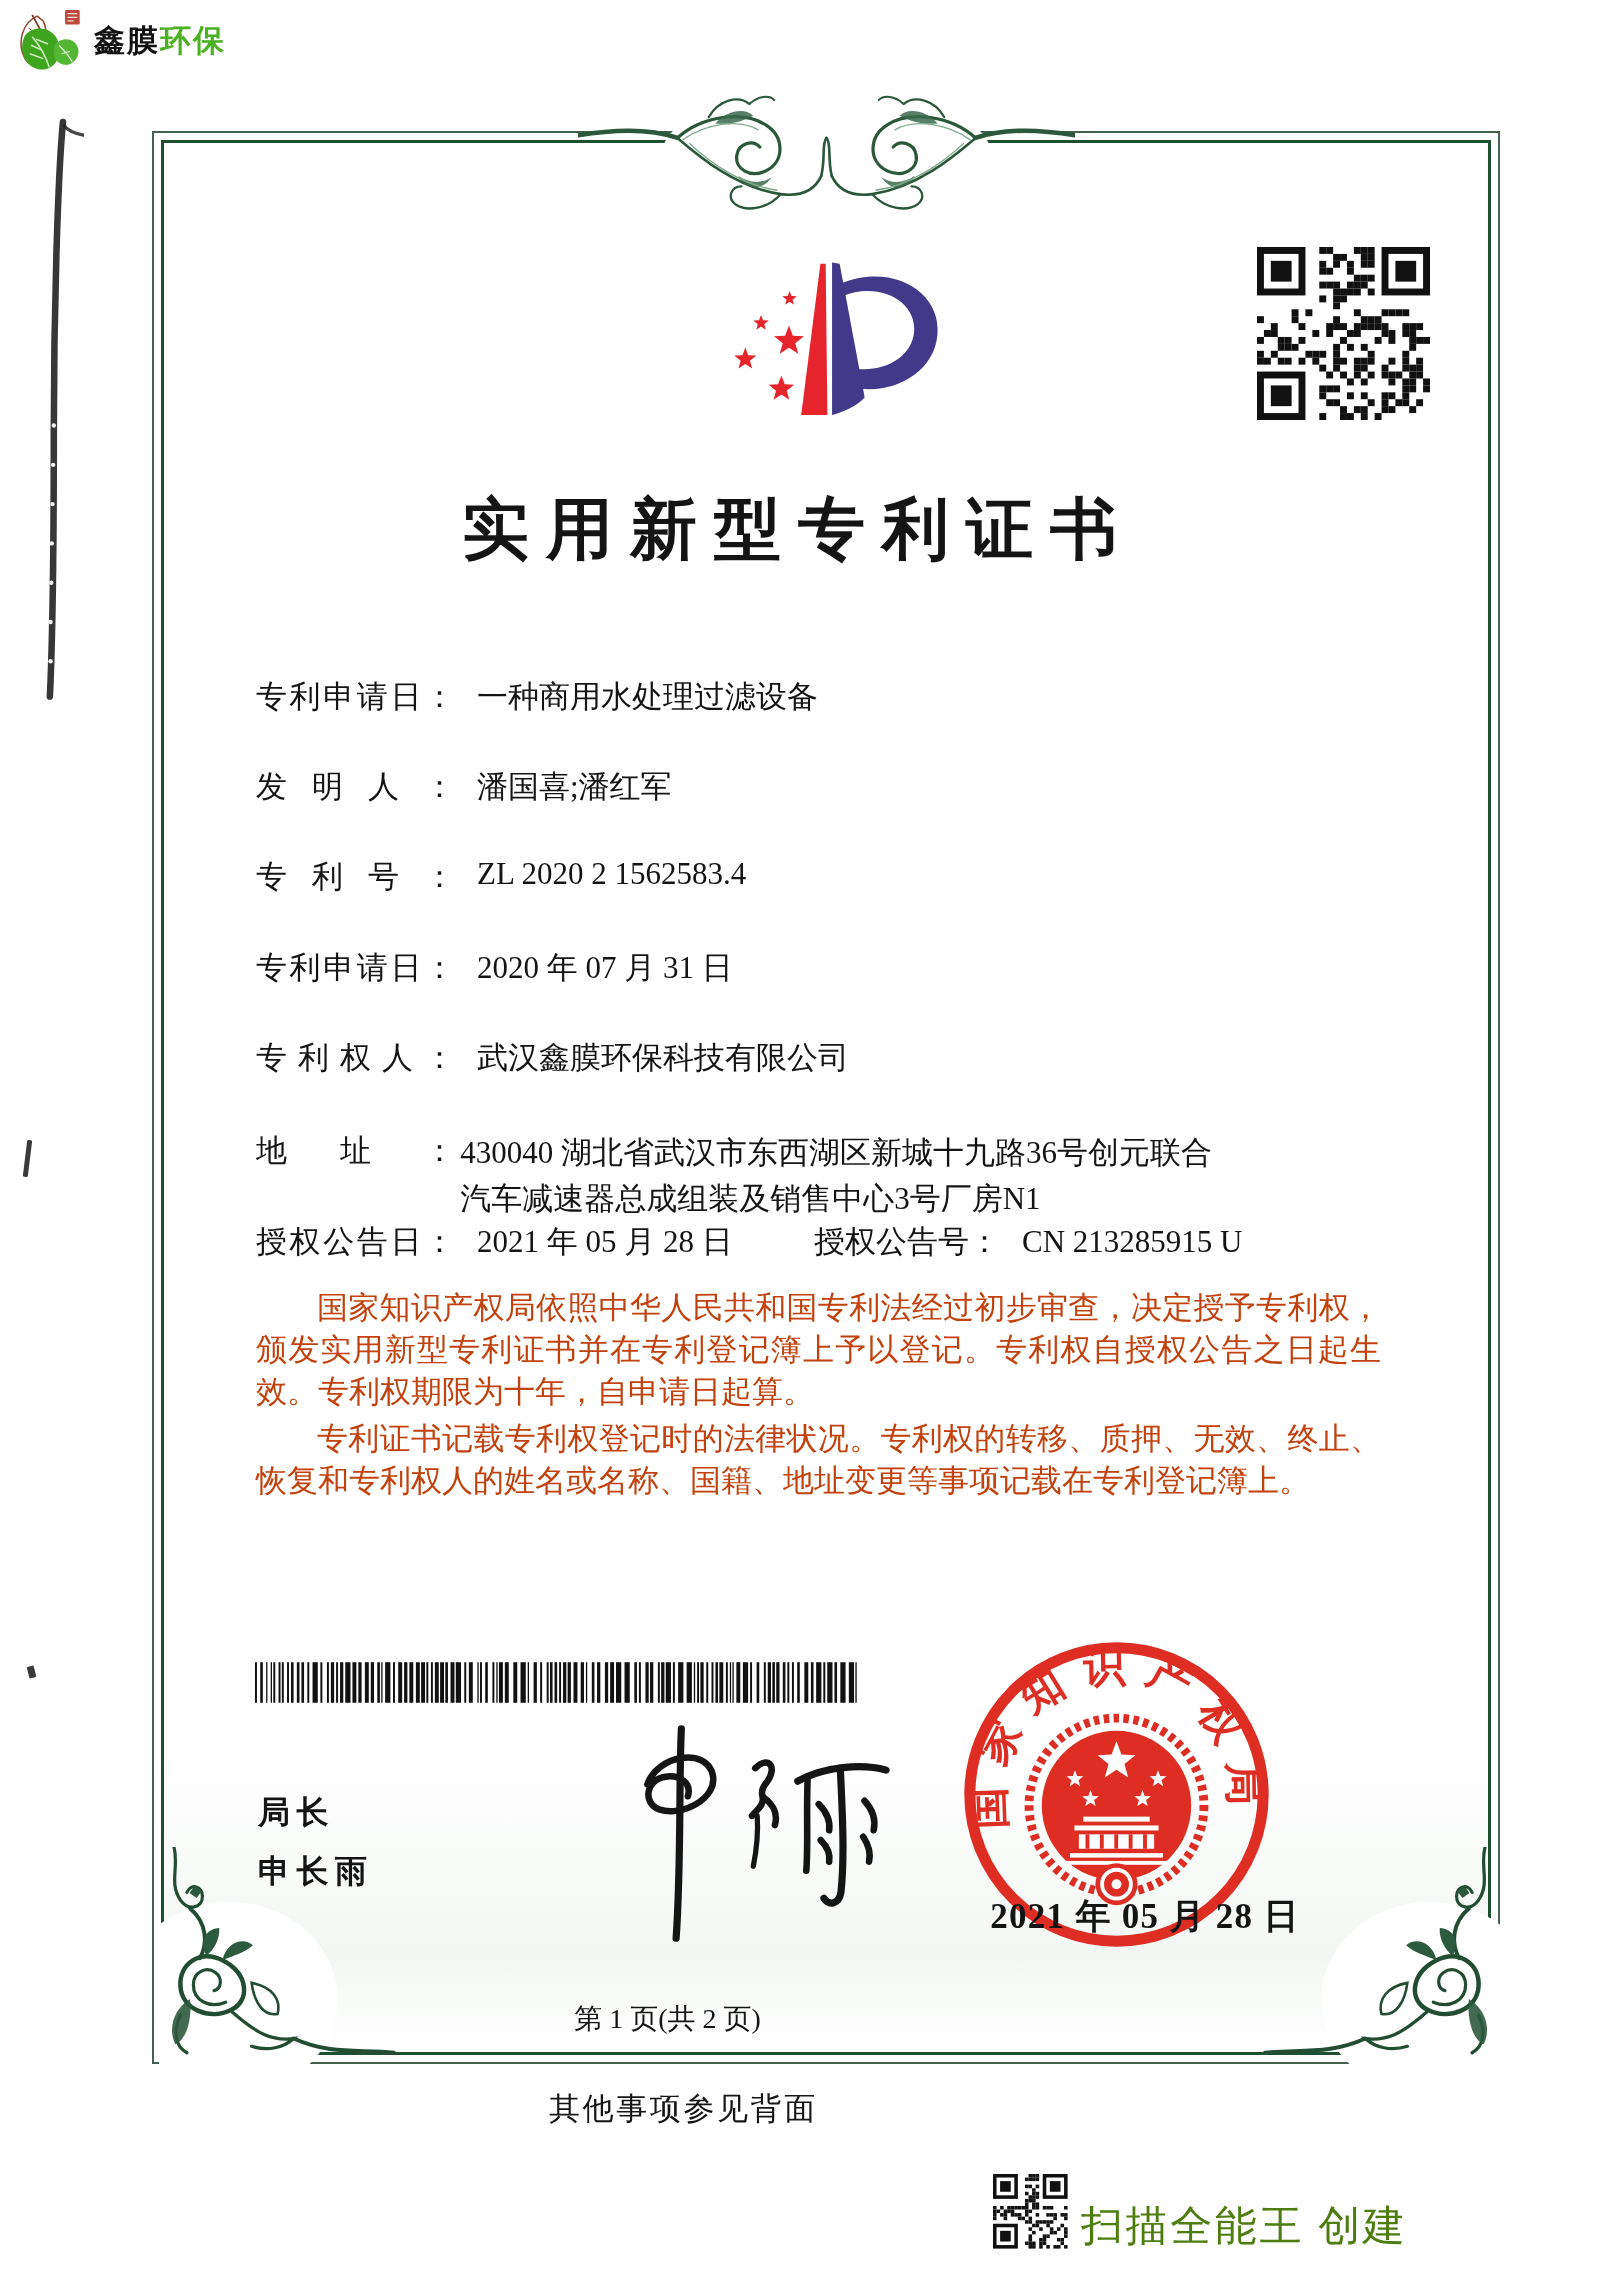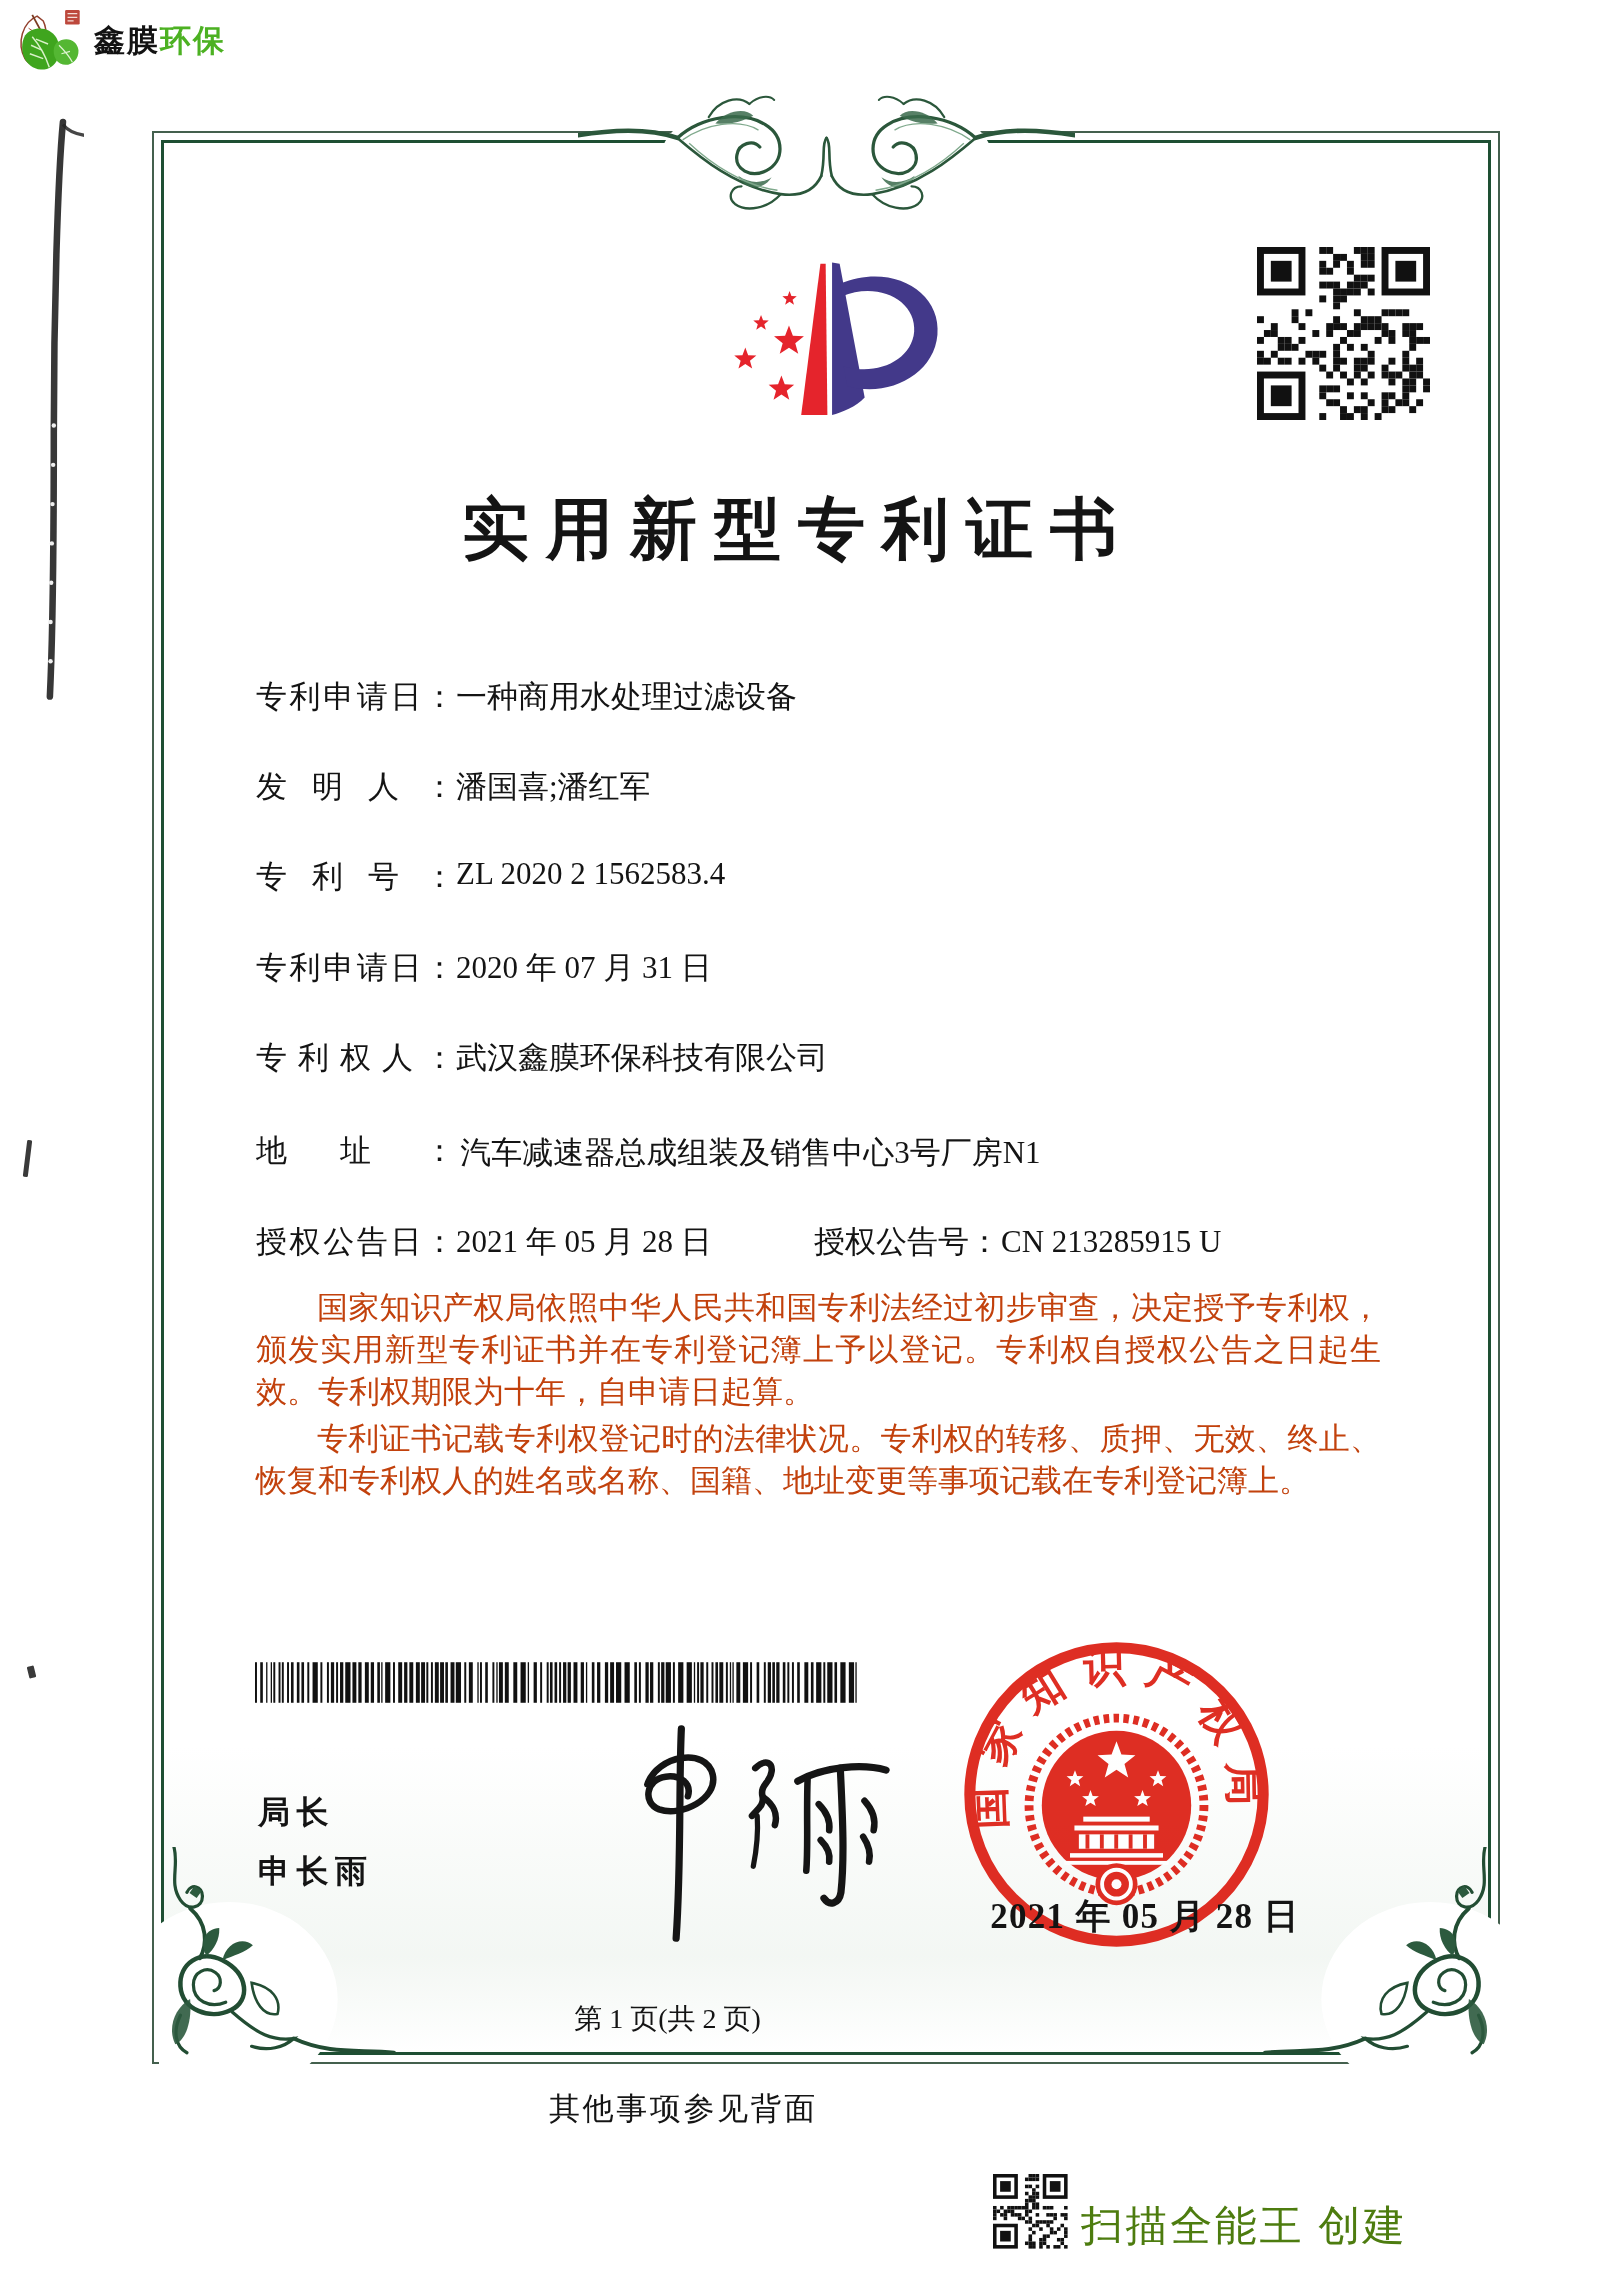--- a/index.html
+++ b/index.html
@@ -16,21 +16,21 @@
   .brand{position:absolute;left:14.4px;top:6.5px;display:flex;align-items:center;gap:6.5px;}
   .brand-text{font-family:"Liberation Sans","DejaVu Sans",sans-serif;font-weight:900;
               font-size:31px;letter-spacing:2px;white-space:nowrap;}
   .brand-black{color:#121212;}
   .brand-green{color:#4cb122;}
   .cert-no{position:absolute;left:216px;top:255px;font-size:31px;letter-spacing:5.9px;white-space:nowrap;}
   .title{position:absolute;left:124px;top:484px;width:1348px;text-align:center;
          font-size:67px;font-weight:700;letter-spacing:17px;white-space:nowrap;}
   .frow{position:absolute;left:256px;font-size:31px;white-space:nowrap;}
   .flabel{display:inline-block;width:199px;text-align:justify;text-align-last:justify;vertical-align:top;}
-  .fvalue{margin-left:1px;}
+  .fvalue{margin-left:22px;}
   .addr-val{display:inline-block;vertical-align:top;margin-left:5.2px;line-height:46px;white-space:nowrap;}
   .para{position:absolute;left:256px;width:1125px;font-size:31px;line-height:42px;
         text-align:justify;text-indent:61px;color:#c2410c;}
   .signer{position:absolute;left:258px;font-size:32px;font-weight:600;letter-spacing:6.5px;
           font-family:"Liberation Sans","DejaVu Sans",sans-serif;white-space:nowrap;}
   .seal-date{position:absolute;left:942px;top:1893px;width:406px;text-align:center;
              font-size:35px;font-weight:600;letter-spacing:1.3px;white-space:nowrap;}
   .page-note{position:absolute;left:543px;top:2000px;width:249px;text-align:center;font-size:28px;white-space:nowrap;}
   .back-note{position:absolute;left:549px;top:2088px;width:262px;text-align:center;font-size:31px;
              letter-spacing:2.6px;white-space:nowrap;}
@@ -345,21 +345,21 @@
   <div class="frow" style="top:856px;">
     <span class="flabel">专利号：</span><span class="fvalue">ZL 2020 2 1562583.4</span>
   </div>
   <div class="frow" style="top:947px;">
     <span class="flabel">专利申请日：</span><span class="fvalue">2020 年 07 月 31 日</span>
   </div>
   <div class="frow" style="top:1037px;">
     <span class="flabel">专利权人：</span><span class="fvalue">武汉鑫膜环保科技有限公司</span>
   </div>
   <div class="frow" style="top:1130px;">
-    <span class="flabel">地址：</span><span class="addr-val"><div>汽车减速器总成组装及销售中心3号厂房N1</div></span>
+    <span class="flabel">地址：</span><span class="addr-val"><div>430040 湖北省武汉市东西湖区新城十九路36号创元联合</div><div>汽车减速器总成组装及销售中心3号厂房N1</div></span>
   </div>
   <div class="frow" style="top:1221px;">
     <span class="flabel">授权公告日：</span><span class="fvalue">2021 年 05 月 28 日</span>
   </div>
   <div class="frow" style="left:814px;top:1221px;">
     <span>授权公告号：</span><span class="fvalue">CN 213285915 U</span>
   </div>
 
   <div class="para" style="top:1287px;">国家知识产权局依照中华人民共和国专利法经过初步审查，决定授予专利权，颁发实用新型专利证书并在专利登记簿上予以登记。专利权自授权公告之日起生效。专利权期限为十年，自申请日起算。</div>
   <div class="para" style="top:1418px;">专利证书记载专利权登记时的法律状况。专利权的转移、质押、无效、终止、恢复和专利权人的姓名或名称、国籍、地址变更等事项记载在专利登记簿上。</div>

